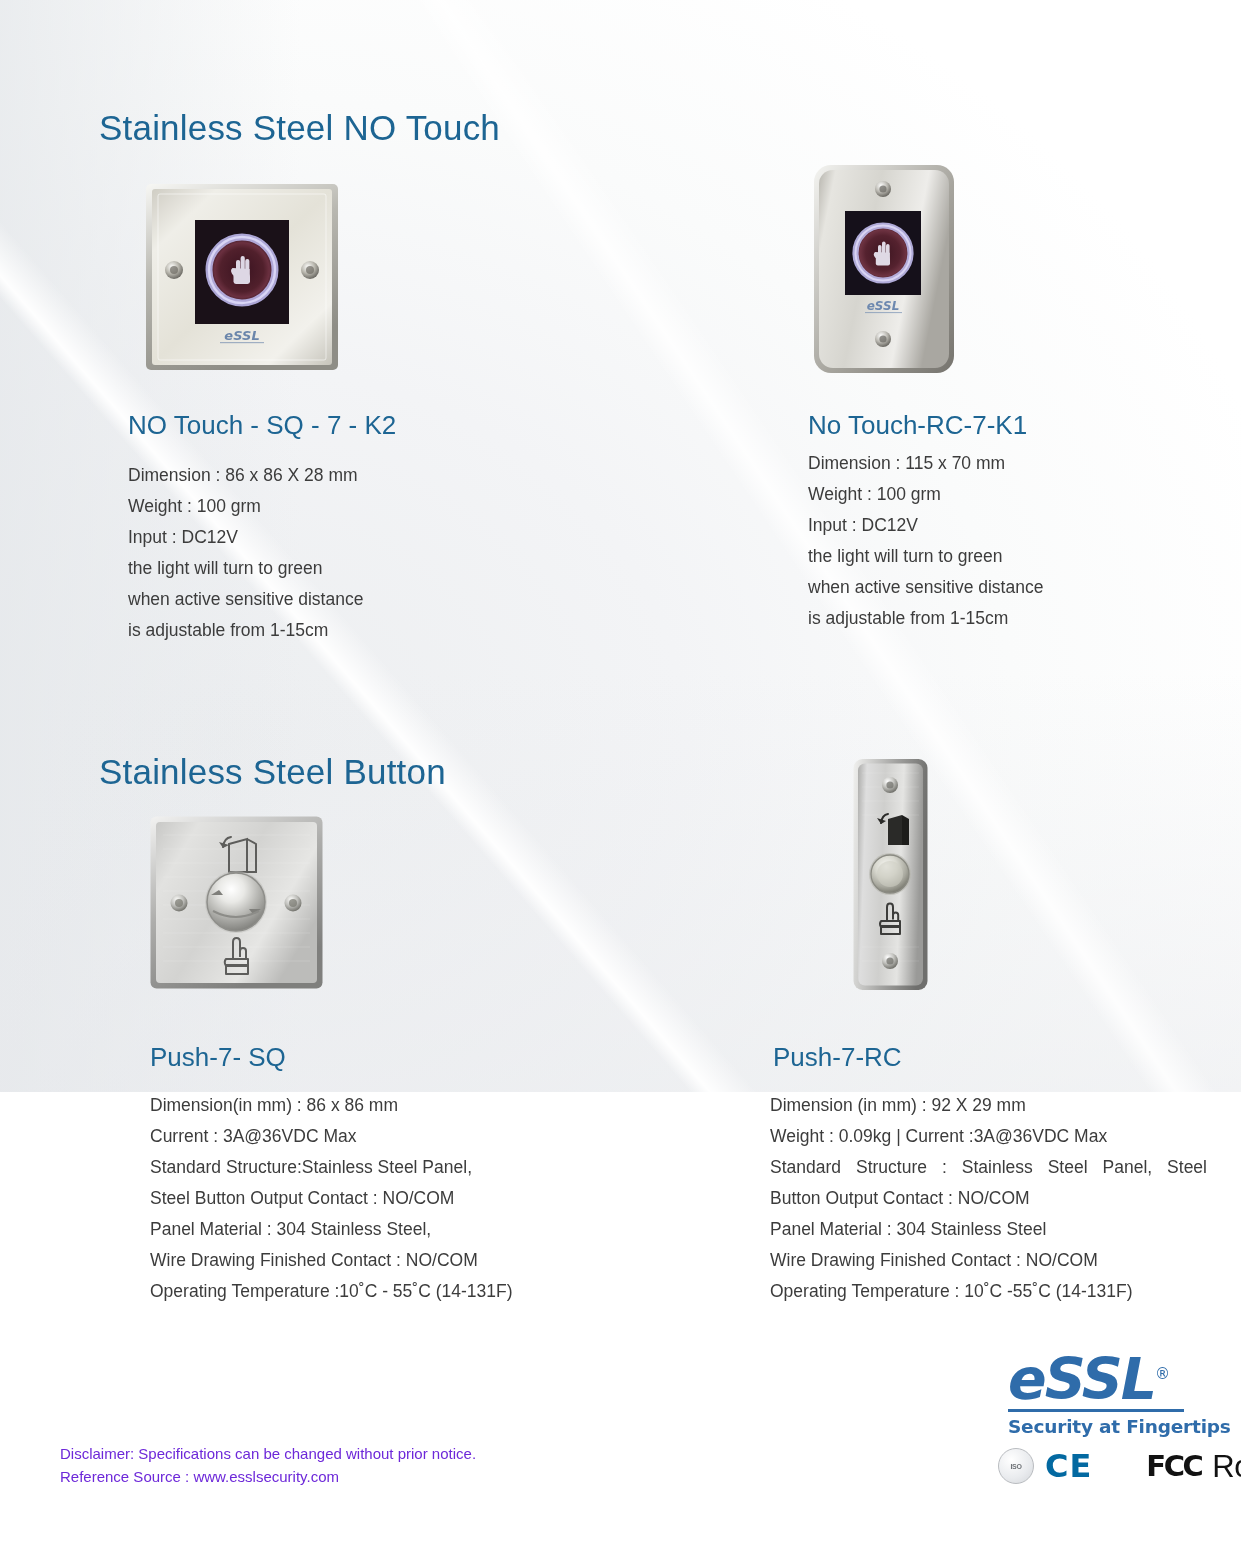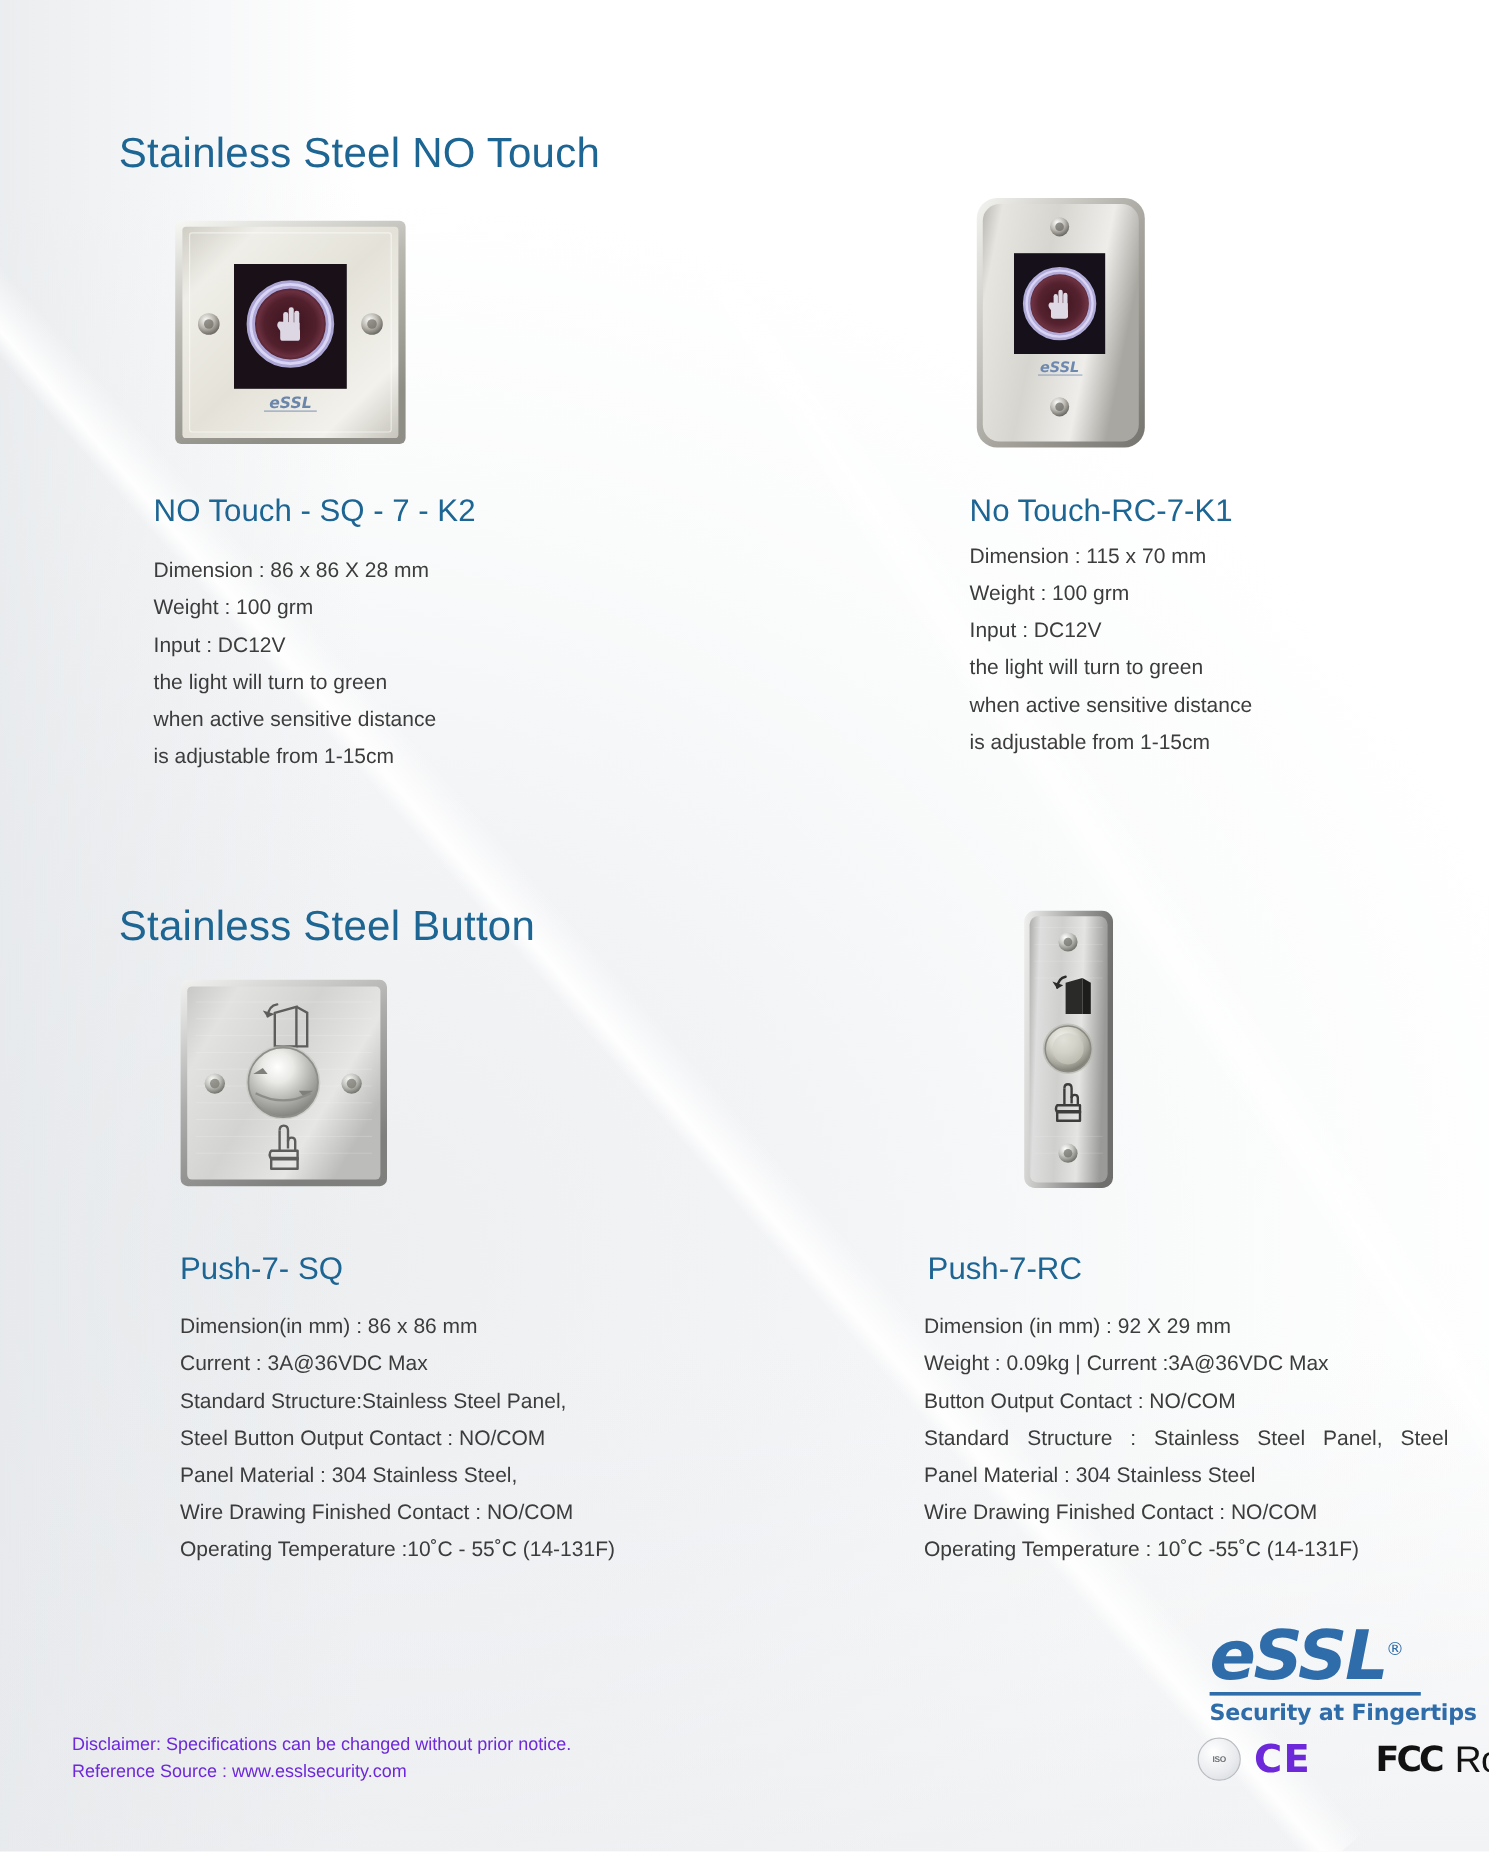--- a/index.html
+++ b/index.html
@@ -61,21 +61,21 @@
     position: absolute;
     left: 0; right: 0; bottom: 0;
     height: 420px;
     background: linear-gradient(to top, rgba(231,233,236,0.55), rgba(255,255,255,0));
   }
 
   
   .page {
     position: relative;
     width: 1241px;
-    height: 1543px;
+    height: 1092px;
   }
   .section-title {
     position: absolute;
     color: #1d6593;
     font-size: 35px;
     font-weight: 400;
     letter-spacing: 0.2px;
     white-space: nowrap;
   }
   #section-title-no-touch { left: 99px; top: 108px; }
@@ -186,21 +186,21 @@
     background: radial-gradient(circle at 36% 32%, #ffffff 0%, #e9ebee 58%, #d3d6da 100%);
     display: flex; align-items: center; justify-content: center;
     font-size: 7px; color: #6f7377; font-weight: bold;
     letter-spacing: -0.3px;
     overflow: hidden;
     line-height: 7px;
     text-align: center;
   }
   .cert-ce {
     font-family: "DejaVu Sans", sans-serif;
-    font-size: 32px; font-weight: bold; color: #6d28d9;
+    font-size: 32px; font-weight: bold; color: #0369a1;
     letter-spacing: 1px; line-height: 32px;
   }
   .cert-fcc {
     font-family: "DejaVu Sans", sans-serif;
     font-size: 29px; font-weight: bold; color: #121212;
     letter-spacing: -2.5px; line-height: 29px; margin-left: 43px;
   }
   .cert-rohs {
     font-family: "Liberation Sans", sans-serif;
     font-size: 31px; color: #121212; line-height: 31px;
@@ -484,22 +484,22 @@
       </g>
       <circle cx="38" cy="204" r="8" fill="url(#prcScrew)"></circle>
       <circle cx="38" cy="204" r="3.6" fill="#6f6f69" opacity="0.72"></circle>
     </svg>
   </div>
 
   <div class="product-title" id="title-push-rc">Push-7-RC</div>
   <div class="spec-list justify" id="specs-push-rc">
     <div class="spec-line">Dimension (in mm) : 92 X 29 mm</div>
     <div class="spec-line">Weight : 0.09kg | Current :3A@36VDC Max</div>
+    <div class="spec-line stretch">Standard Structure : Stainless Steel Panel, Steel</div>
     <div class="spec-line">Button Output Contact : NO/COM</div>
-    <div class="spec-line stretch">Standard Structure : Stainless Steel Panel, Steel</div>
     <div class="spec-line">Panel Material : 304 Stainless Steel</div>
     <div class="spec-line">Wire Drawing Finished Contact : NO/COM</div>
     <div class="spec-line">Operating Temperature : 10˚C -55˚C (14-131F)</div>
   </div>
 
   <div class="disclaimer">
     <div>Disclaimer: Specifications can be changed without prior notice.</div>
     <div>Reference Source : www.esslsecurity.com</div>
   </div>
 

